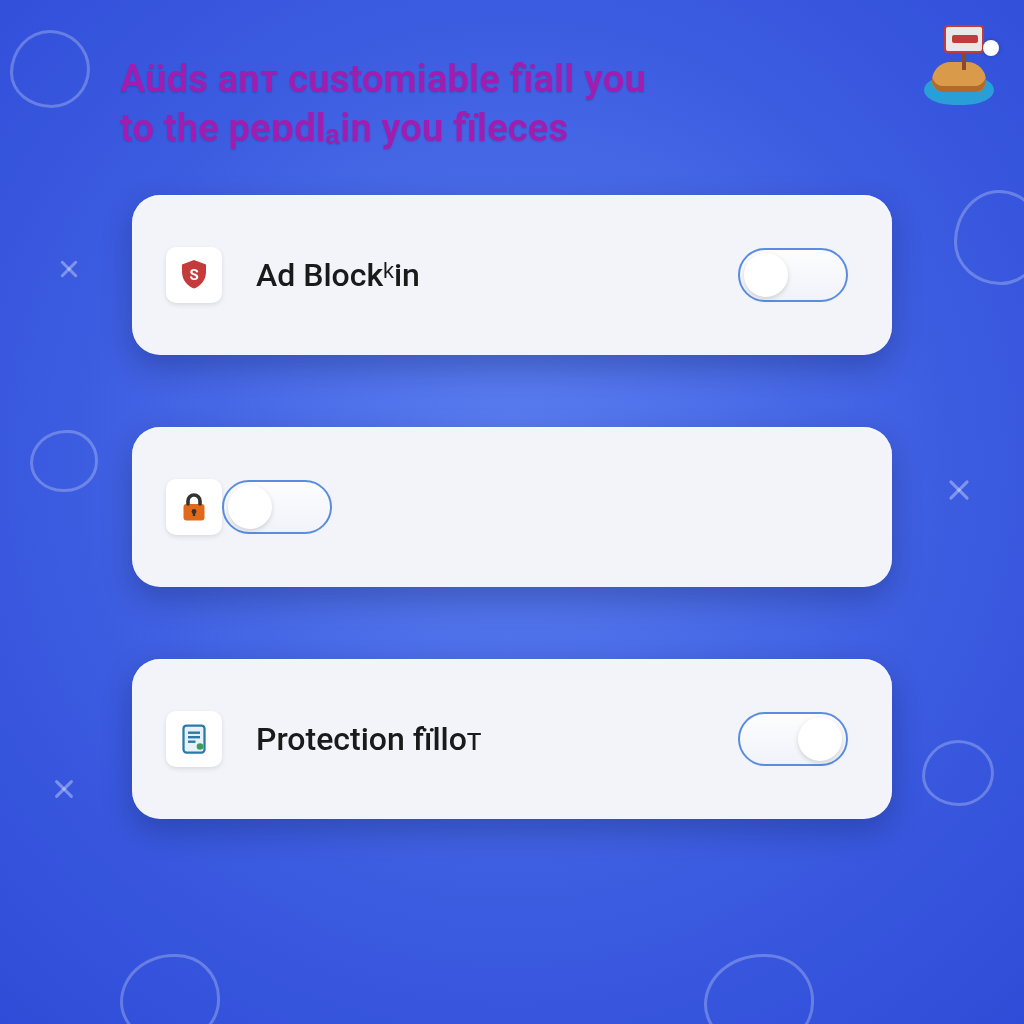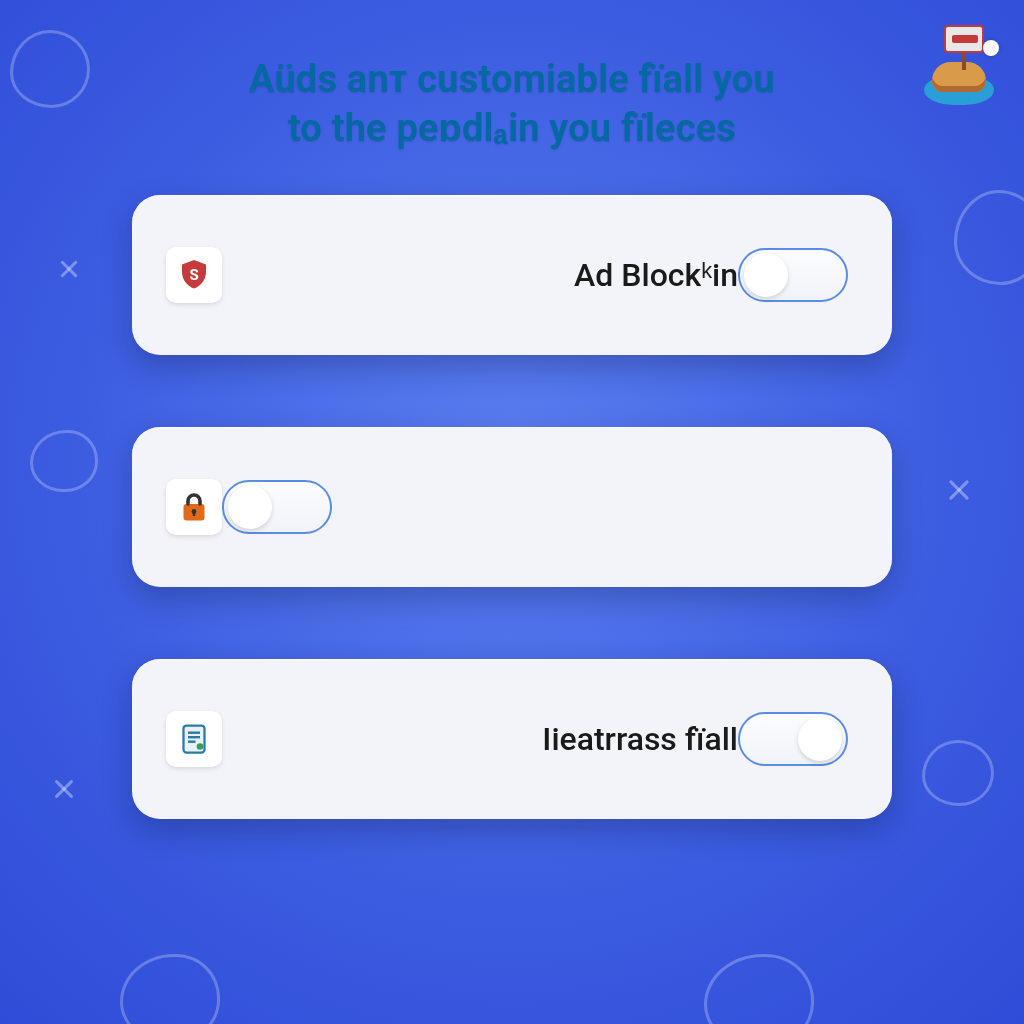--- a/index.html
+++ b/index.html
@@ -63,22 +63,22 @@
   }
   .mascot .dot {
     position:absolute; top:20px; right:5px; width:16px; height:16px; border-radius:50%;
     background:#fff; box-shadow: 0 0 4px rgba(0,0,0,.2);
   }
 
   
   .heading {
     position: absolute;
     top: 55px; left: 0; right: 0;
-    text-align: center;
-    color: #0369a1;
+    text-align: left;
+    color: #a21caf;
     font-size: 38px;
     font-weight: 600;
     line-height: 1.3;
     letter-spacing: 0.2px;
     text-shadow: 0 1px 2px rgba(0,0,0,0.15);
     padding: 0 120px;
   }
 
   
   .cards {
@@ -102,26 +102,25 @@
   }
   .card .icon-box {
     width: 56px; height: 56px;
     border-radius: 10px;
     background: #fff;
     box-shadow: 0 2px 5px rgba(0,0,0,0.10);
     display: flex; align-items:center; justify-content:center;
     flex-shrink: 0;
   }
   .card .label {
-    margin-left: 46px;
+    margin-left: 34px;
     font-size: 32px;
     font-weight: 500;
     color: #1a1a1a;
     flex: 1;
-    text-align: right;
   }
   .toggle {
     width: 110px; height: 54px;
     border: 2px solid #5a8de0;
     border-radius: 30px;
     background: linear-gradient(#fdfdff,#f0f3f9);
     position: relative;
     cursor: pointer;
     flex-shrink:0;
   }
@@ -198,19 +197,19 @@
   <div class="card">
     <div class="icon-box">
       <svg viewBox="0 0 24 24">
         <rect x="5" y="3" width="14" height="18" rx="2" fill="#e8f1f6" stroke="#2a7aa8" stroke-width="1.5"></rect>
         <rect x="8" y="7" width="8" height="1.6" fill="#2a7aa8"></rect>
         <rect x="8" y="10" width="8" height="1.6" fill="#2a7aa8"></rect>
         <rect x="8" y="13" width="5" height="1.6" fill="#2a7aa8"></rect>
         <circle cx="16" cy="17" r="2.2" fill="#3a9e5a"></circle>
       </svg>
     </div>
-    <div class="label">Iieatrrass fïall</div>
+    <div class="label">Protection fïlloᴛ</div>
     <div class="toggle on">
       <div class="knob"></div>
     </div>
   </div>
 
 </div>
 
 </body></html>

